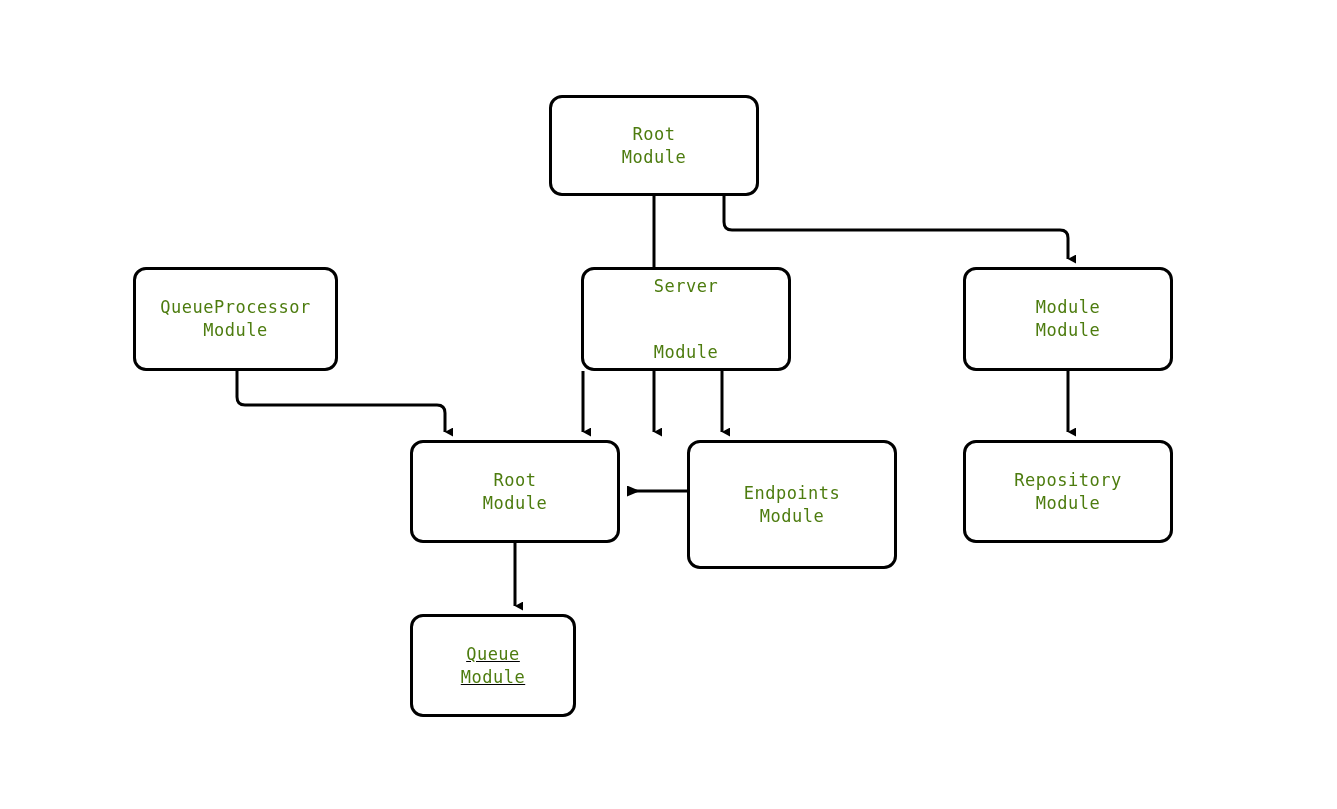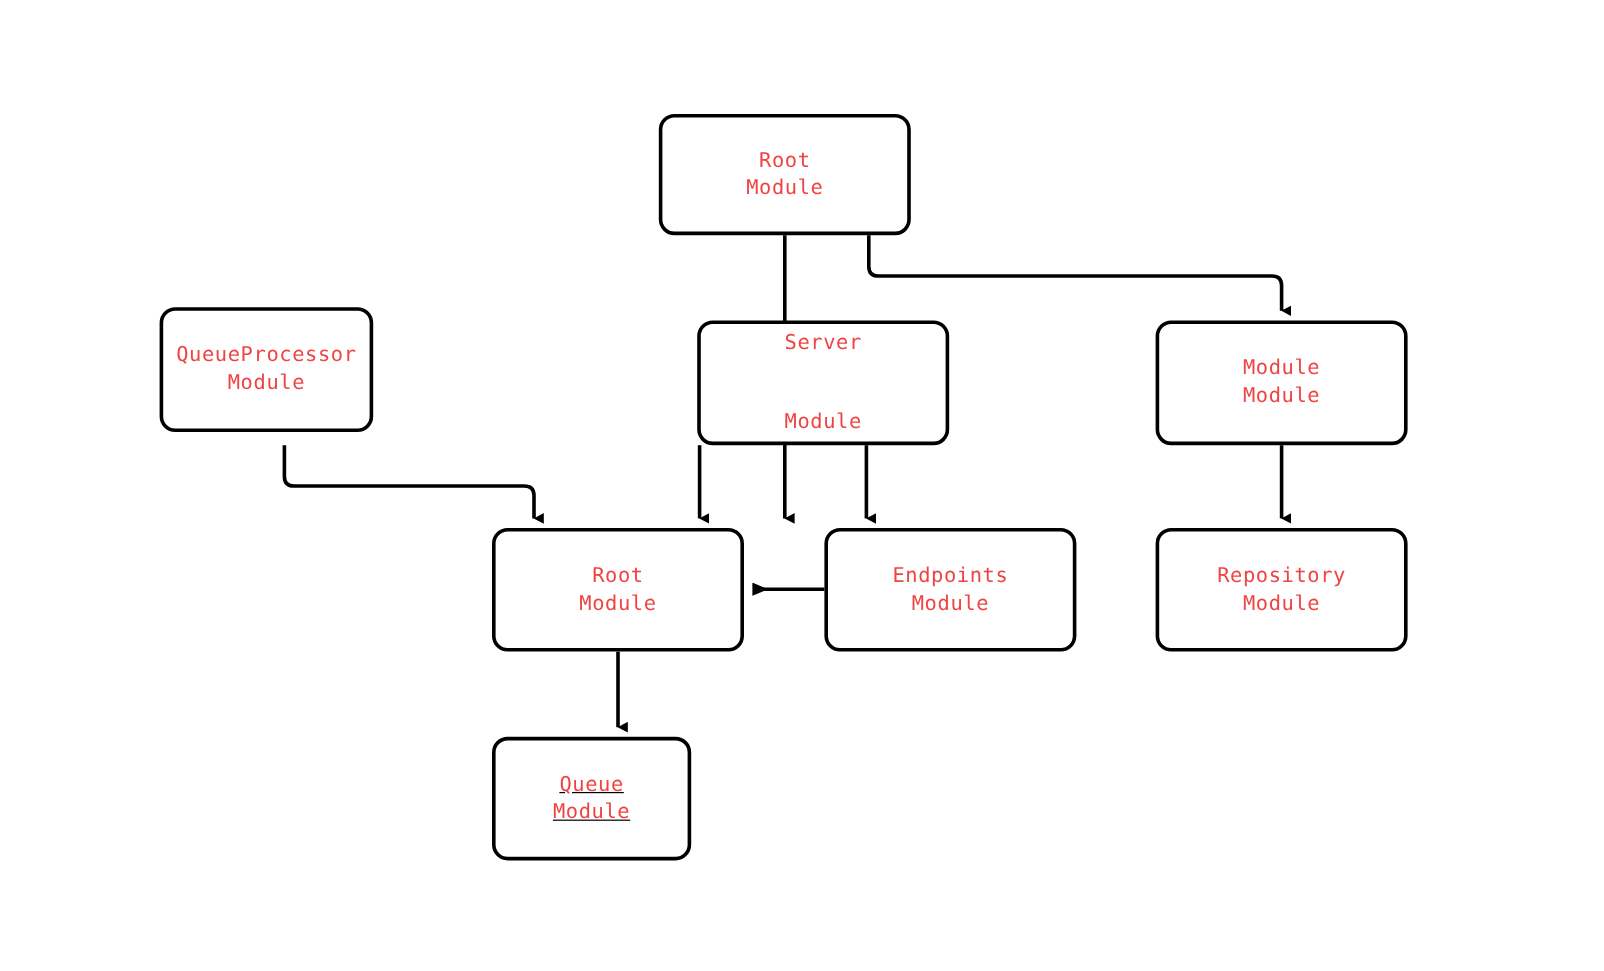--- a/index.html
+++ b/index.html
@@ -31,21 +31,21 @@
     display: flex;
     flex-direction: column;
     align-items: center;
     justify-content: center;
     z-index: 2;
   }
   .node-line {
     font-family: "DejaVu Sans Mono", "Liberation Mono", monospace;
     font-size: 17px;
     line-height: 23px;
-    color: #ef4444;
+    color: #4d7c0f;
     white-space: pre;
     letter-spacing: 0.5px;
     text-align: center;
   }
 </style>
 </head>
 <body>
 
 <div id="canvas">
 
@@ -68,37 +68,37 @@
         <path d="M 1068 371 L 1068 432" marker-end="url(#arrow-down)"></path>
         <path d="M 515 543 L 515 606" marker-end="url(#arrow-down)"></path>
       </g>
   </svg>
 
   <div id="nodes-group">
       <div class="node" style="left: 549px; top: 95px; width: 210px; height: 101px;">
         <div class="node-line">Root</div>
         <div class="node-line">Module</div>
       </div>
-      <div class="node" style="left: 133px; top: 256px; width: 178px; height: 104px; align-items: center;">
+      <div class="node" style="left: 133px; top: 267px; width: 205px; height: 104px; align-items: center;">
         <div class="node-line">QueueProcessor</div>
         <div class="node-line">Module</div>
       </div>
       <div class="node" style="left: 581px; top: 267px; width: 210px; height: 104px; gap: 43px;">
         <div class="node-line">Server</div>
         <div class="node-line">Module</div>
       </div>
       <div class="node" style="left: 963px; top: 267px; width: 210px; height: 104px;">
         <div class="node-line">Module</div>
         <div class="node-line">Module</div>
       </div>
       <div class="node" style="left: 410px; top: 440px; width: 210px; height: 103px;">
         <div class="node-line">Root</div>
         <div class="node-line">Module</div>
       </div>
-      <div class="node" style="left: 687px; top: 440px; width: 210px; height: 103px;">
+      <div class="node" style="left: 687px; top: 440px; width: 210px; height: 129px;">
         <div class="node-line">Endpoints</div>
         <div class="node-line">Module</div>
       </div>
       <div class="node" style="left: 963px; top: 440px; width: 210px; height: 103px; align-items: center;">
         <div class="node-line">Repository</div>
         <div class="node-line">Module</div>
       </div>
       <div class="node" style="left: 410px; top: 614px; width: 166px; height: 103px; text-decoration: underline;">
         <div class="node-line">Queue</div>
         <div class="node-line">Module</div>

